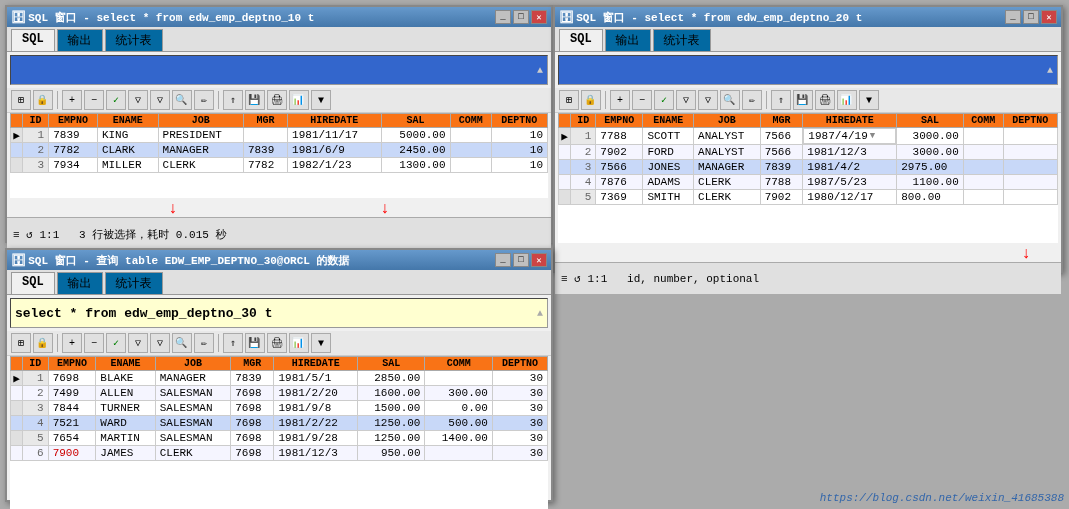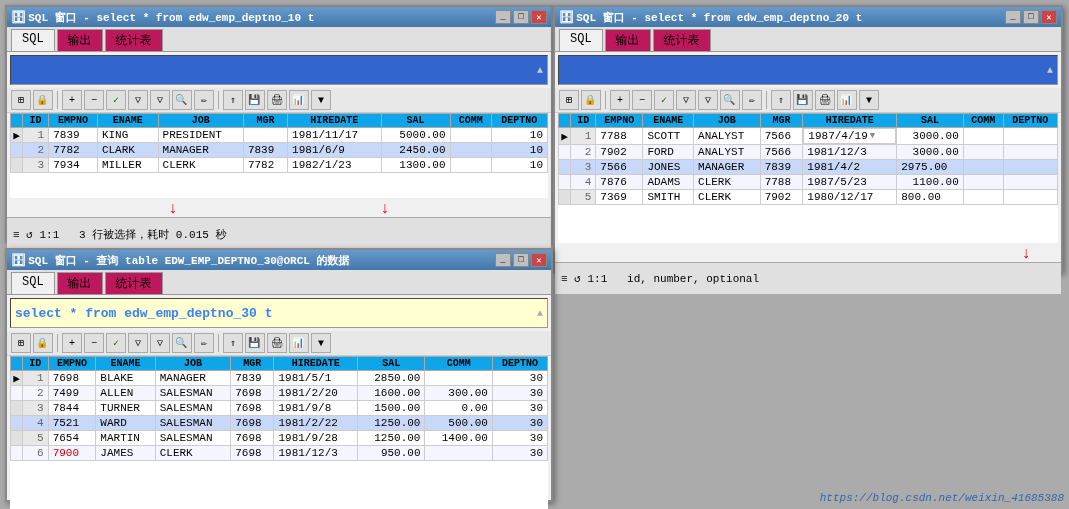--- a/index.html
+++ b/index.html
@@ -68,26 +68,26 @@
       padding: 2px 4px 0;
       gap: 2px;
     }
 
     .tab {
       padding: 2px 10px;
       font-size: 12px;
       cursor: pointer;
       border: 1px solid #999;
       border-bottom: none;
-      background: #be185d;
+      background: #0369a1;
     }
 
     .tab.active {
       background: #f0f0f0;
-      font-weight: normal;
+      font-weight: bold;
     }
 
     .sql-input-area {
       background: #ffffd0;
       border: 1px inset #999;
       margin: 3px;
       padding: 2px 4px;
       font-family: 'Courier New', monospace;
       font-size: 13px;
       font-weight: bold;
@@ -139,21 +139,21 @@
     }
 
     .data-grid {
       border-collapse: collapse;
       font-size: 11px;
       font-family: 'Courier New', monospace;
       width: 100%;
     }
 
     .data-grid th {
-      background: #0ea5e9;
+      background: #f97316;
       border: 1px solid #aaa;
       padding: 1px 4px;
       font-weight: bold;
       font-size: 10px;
       white-space: nowrap;
     }
 
     .data-grid td {
       border: 1px solid #ccc;
       padding: 1px 4px;
@@ -481,21 +481,21 @@
         <div class="titlebar-btn">□</div>
         <div class="titlebar-btn" style="background:#cc4444;color:white;">✕</div>
       </div>
     </div>
     <div class="window-tabs">
       <div class="tab active">SQL</div>
       <div class="tab">输出</div>
       <div class="tab">统计表</div>
     </div>
     <div class="sql-input-area" style="background:#ffffd0;">
-      <span style="color:#3b82f6;">select * from edw_emp_deptno_30 t</span>
+      <span style="color:#000000;">select * from edw_emp_deptno_30 t</span>
       <span style="margin-left:auto;color:#aaa;font-size:10px;">▲</span>
     </div>
     <div class="toolbar">
       <div class="toolbar-btn">⊞</div>
       <div class="toolbar-btn">🔒</div>
       <div class="toolbar-separator"></div>
       <div class="toolbar-btn">+</div>
       <div class="toolbar-btn">−</div>
       <div class="toolbar-btn" style="color:green;">✓</div>
       <div class="toolbar-btn">▽</div>

